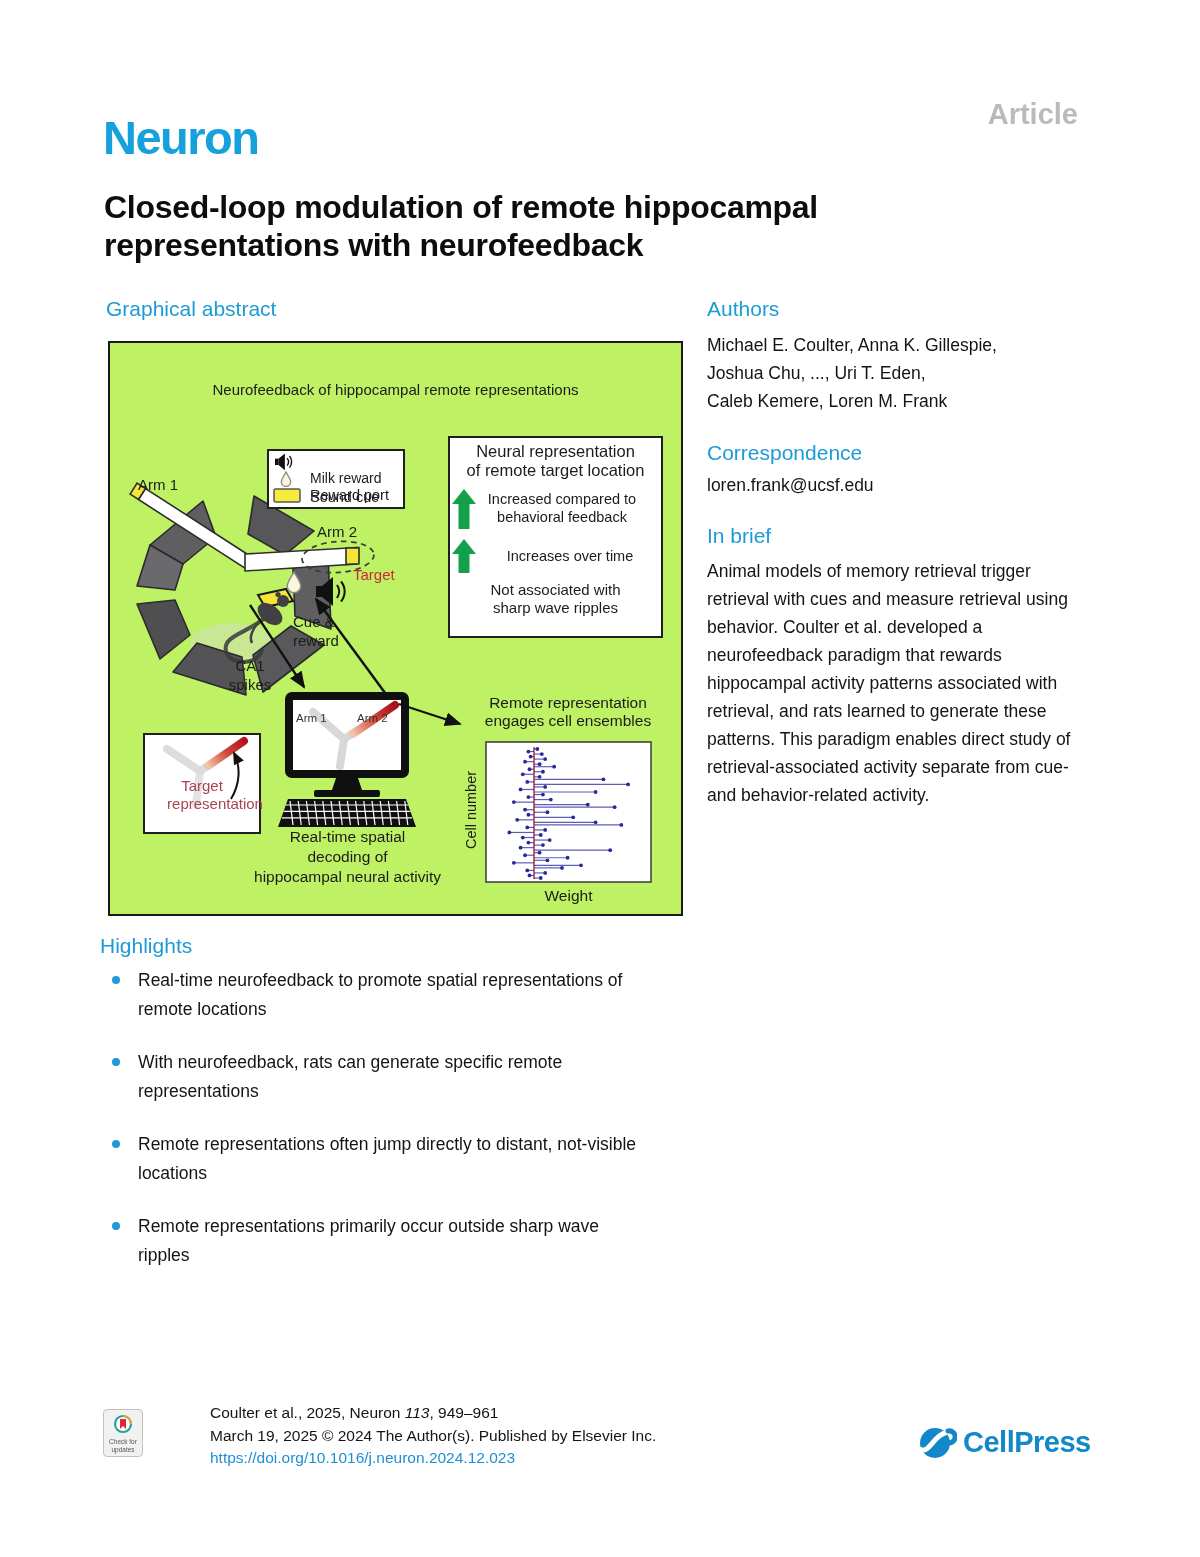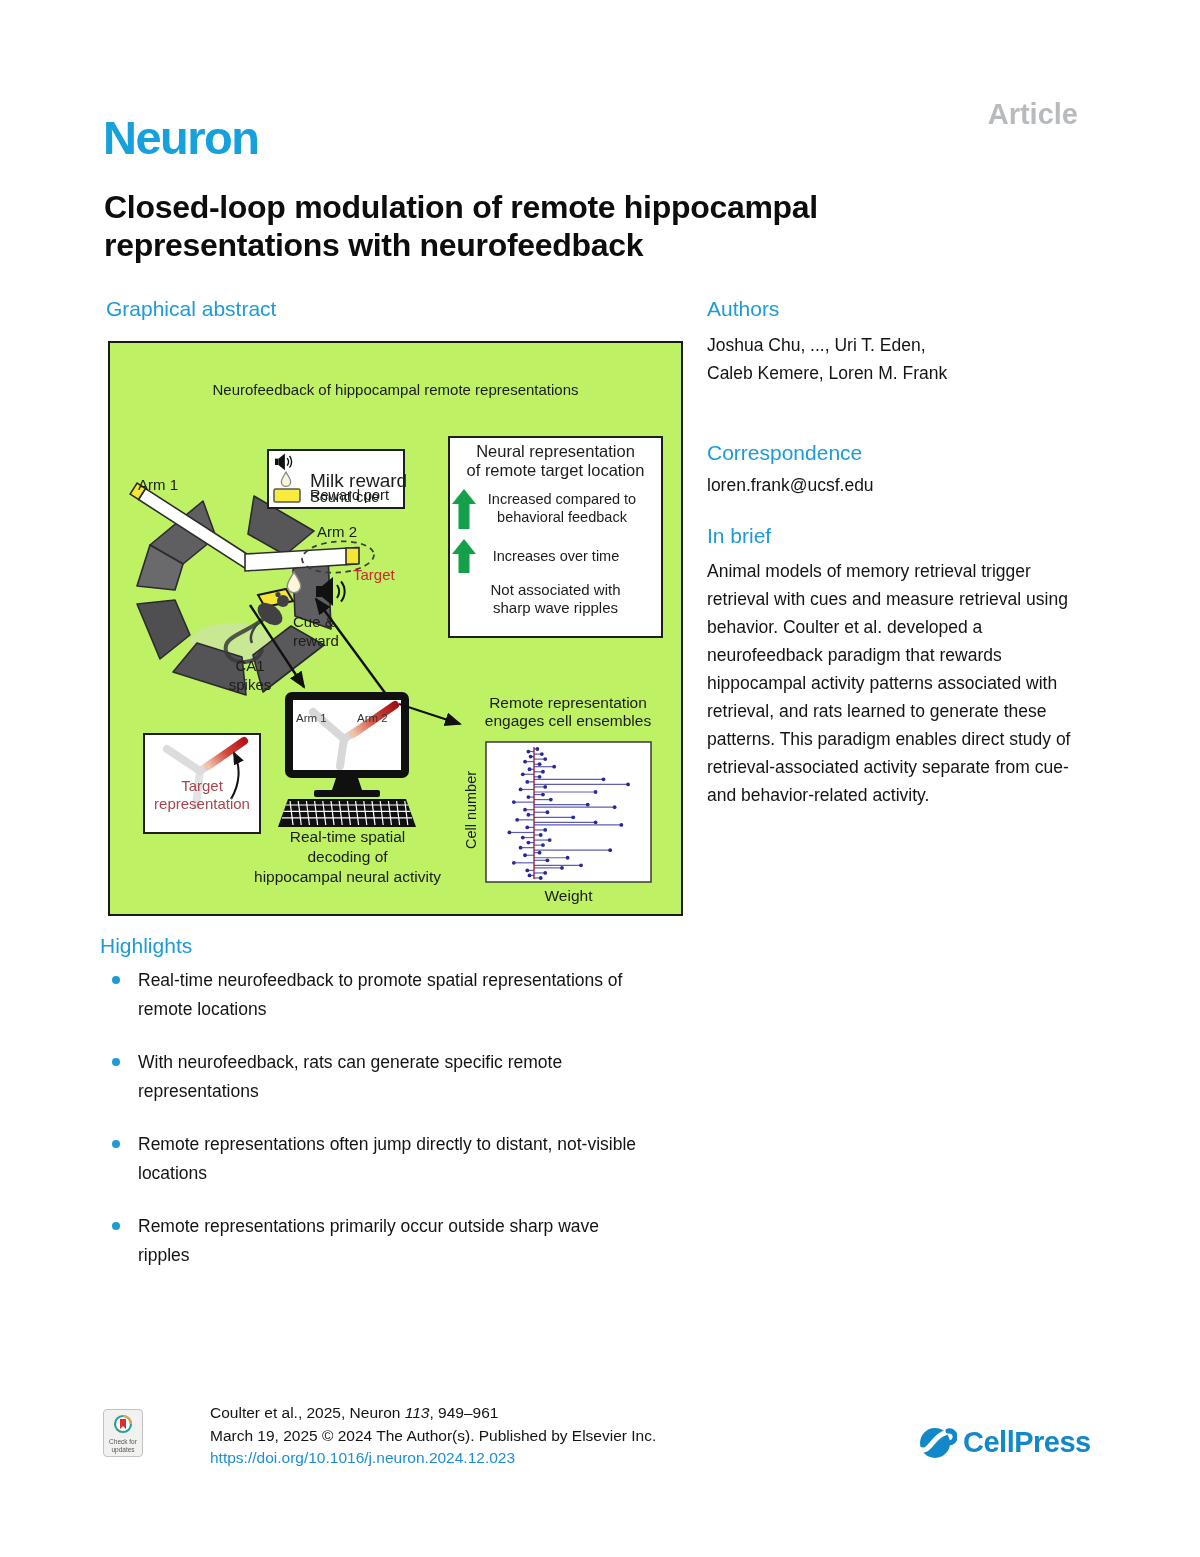--- a/index.html
+++ b/index.html
@@ -274,51 +274,52 @@
         <circle cx="435.2" cy="529.9411764705883" r="1.9" fill="#28289a"></circle>
         <line x1="424" y1="532.4705882352941" x2="419.52" y2="532.4705882352941" stroke="#28289a" stroke-width="1.2" opacity="0.75"></line>
         <circle cx="419.52" cy="532.4705882352941" r="1.9" fill="#28289a"></circle>
         <line x1="424" y1="535" x2="430.72" y2="535" stroke="#28289a" stroke-width="1.2" opacity="0.75"></line>
         <circle cx="430.72" cy="535" r="1.9" fill="#28289a"></circle>
       </g>
   </svg>
 
   <div class="t ctr" id="fig-title">Neurofeedback of hippocampal remote representations</div>
   <div class="t" style="left:200px;top:110px;font-size:14.5px;margin-top:36px;">Sound cue</div>
-  <div class="t" style="left:200px;top:127px;font-size:19px;">Milk reward</div>
+  <div class="t" style="left:200px;top:127px;font-size:14px;">Milk reward</div>
   <div class="t" style="left:200px;top:144px;font-size:14.5px;">Reward port</div>
   <div class="t" style="left:28px;top:133px;">Arm 1</div>
   <div class="t" style="left:207px;top:180px;">Arm 2</div>
   <div class="t" style="left:243px;top:223px;color:#cf2735;">Target</div>
   <div class="t" style="left:183px;top:270px;">Cue &amp;</div>
   <div class="t" style="left:183px;top:289px;">reward</div>
   <div class="t ctr" style="left:105px;top:314px;width:70px;">CA1</div>
   <div class="t ctr" style="left:105px;top:333px;width:70px;">spikes</div>
   <div class="t ctr" style="left:339px;top:99px;width:213px;font-size:16.5px;">Neural representation</div>
   <div class="t ctr" style="left:339px;top:118px;width:213px;font-size:16.5px;">of remote target location</div>
   <div class="t ctr" style="left:354px;top:148px;width:196px;font-size:14.5px;">Increased compared to</div>
   <div class="t ctr" style="left:354px;top:166px;width:196px;font-size:14.5px;">behavioral feedback</div>
-  <div class="t ctr" style="left:348px;top:205px;width:196px;font-size:14.5px;">Increases over time</div>
+  <div class="t ctr" style="left:362px;top:205px;width:196px;font-size:14.5px;">Increases over time</div>
   <div class="t ctr" style="left:339px;top:238px;width:213px;">Not associated with</div>
   <div class="t ctr" style="left:339px;top:256px;width:213px;">sharp wave ripples</div>
   <div class="t" style="left:186px;top:369px;font-size:11.5px;color:#333;">Arm 1</div>
   <div class="t" style="left:247px;top:369px;font-size:11.5px;color:#333;">Arm 2</div>
   <div class="t ctr" style="left:120px;top:485px;width:235px;font-size:15.5px;">Real-time spatial</div>
   <div class="t ctr" style="left:120px;top:505px;width:235px;font-size:15.5px;">decoding of</div>
   <div class="t ctr" style="left:120px;top:525px;width:235px;font-size:15.5px;">hippocampal neural activity</div>
   <div class="t ctr" style="left:36px;top:434px;width:112px;color:#a8454f;">Target</div>
-  <div class="t ctr" style="left:36px;top:452px;width:112px;color:#a8454f;">representation</div>
+  <div class="t ctr" style="left:36px;top:452px;width:112px;color:#a8454f;padding-left:13px;">representation</div>
   <div class="t ctr" style="left:346px;top:351px;width:224px;font-size:15.5px;">Remote representation</div>
   <div class="t ctr" style="left:346px;top:369px;width:224px;font-size:15.5px;">engages cell ensembles</div>
   <div class="t ctr" style="left:296px;top:459px;width:130px;font-size:14.5px;transform:rotate(-90deg);">Cell number</div>
   <div class="t ctr" style="left:376px;top:544px;width:165px;font-size:15.5px;">Weight</div>
 </div>
 
 <div class="abs rc sec-heading" style="top:297px;color:#1d9bd5;">Authors</div>
 <div class="abs rc body-text" style="top:331px;width:400px;">
+  <div>Michael E. Coulter, Anna K. Gillespie,</div>
   <div>Joshua Chu, ..., Uri T. Eden,</div>
   <div>Caleb Kemere, Loren M. Frank</div>
 </div>
 <div class="abs rc sec-heading" style="top:441px;color:#1d9bd5;">Correspondence</div>
 <div class="abs rc body-text" style="top:471px;"><a href="#">loren.frank@ucsf.edu</a></div>
 <div class="abs rc sec-heading" style="top:524px;color:#1d9bd5;">In brief</div>
 <div class="abs rc body-text" style="top:557px;width:384px;">Animal models of memory retrieval trigger retrieval with cues and measure retrieval using behavior. Coulter et al. developed a neurofeedback paradigm that rewards hippocampal activity patterns associated with retrieval, and rats learned to generate these patterns. This paradigm enables direct study of retrieval-associated activity separate from cue- and behavior-related activity.</div>
 
 <div class="abs sec-heading" style="left:100px;top:934px;color:#1d9bd5;">Highlights</div>
 <div class="abs" id="hl-list">

